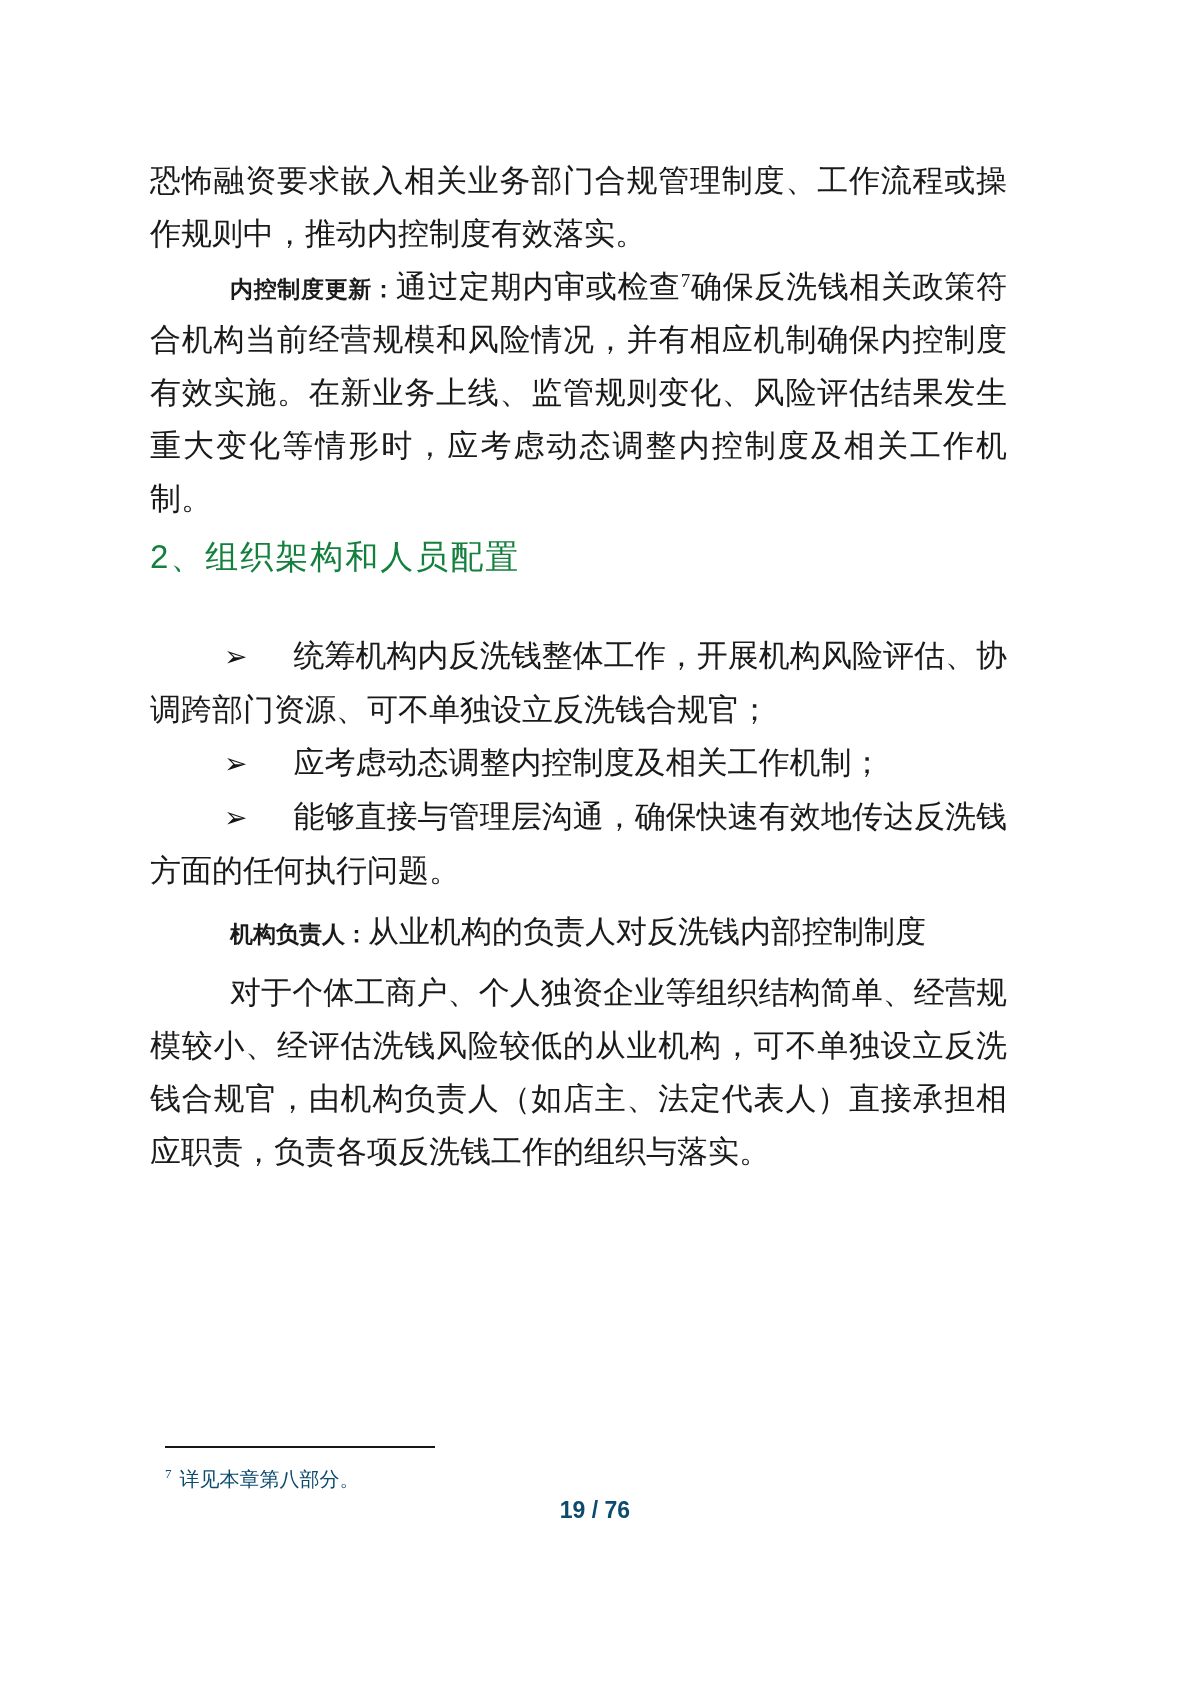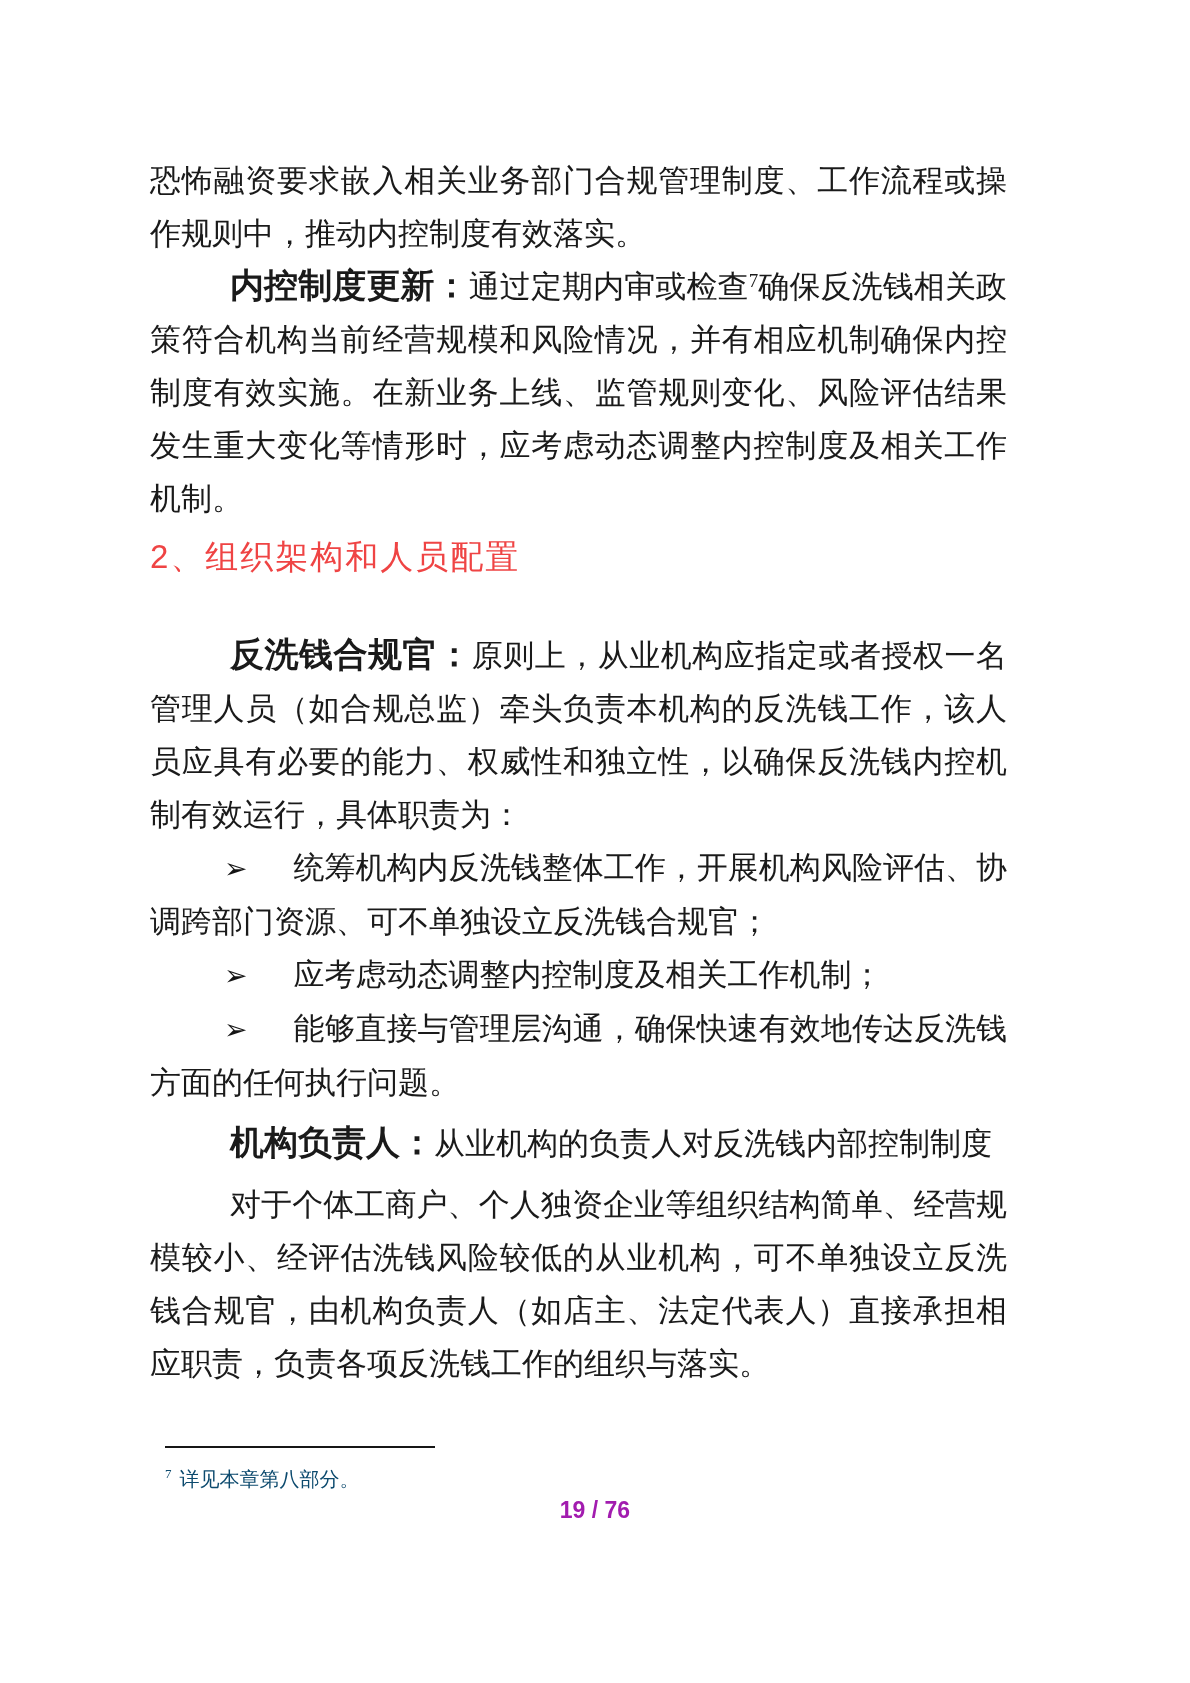--- a/index.html
+++ b/index.html
@@ -21,36 +21,36 @@
   .content p {
     margin: 0;
     font-size: 31px;
     line-height: 53px;
     text-align: justify;
     color: #1a1a1a;
   }
   .indent { text-indent: 80px; }
   .lead {
     font-weight: bold;
-    font-size: 34px;
+    font-size: 23px;
     line-height: 1;
   }
   .fn-ref {
     font-size: 19px;
     line-height: 0;
     vertical-align: 10px;
   }
   .heading {
     margin: 6px 0 46px 0;
     font-family: "Liberation Sans", "DejaVu Sans", sans-serif;
     font-weight: normal;
     font-size: 33px;
     line-height: 52px;
     letter-spacing: 2px;
-    color: #ef4444;
+    color: #15803d;
   }
   .bullet { text-indent: 74px; }
   .bullet .marker {
     font-family: "DejaVu Sans", "Liberation Sans", sans-serif;
     font-size: 28px;
     margin-right: 46px;
     color: #141414;
   }
   .sp-before { margin-top: 8px !important; }
   .footnote-sep {
@@ -78,37 +78,36 @@
   }
   .page-number {
     position: absolute;
     left: 0;
     top: 1497px;
     width: 1190px;
     text-align: center;
     font-family: "Liberation Sans", "DejaVu Sans", sans-serif;
     font-weight: bold;
     font-size: 23px;
-    color: #a21caf;
+    color: #0c4a6e;
   }
 </style>
 </head>
 <body>
 
 <div class="page">
 
   <div class="content">
 
     <p>恐怖融资要求嵌入相关业务部门合规管理制度、工作流程或操作规则中，推动内控制度有效落实。</p>
 
     <p class="indent"><span class="lead">内控制度更新：</span><span>通过定期内审或检查</span><sup class="fn-ref">7</sup><span>确保反洗钱相关政策符合机构当前经营规模和风险情况，并有相应机制确保内控制度有效实施。在新业务上线、监管规则变化、风险评估结果发生重大变化等情形时，应考虑动态调整内控制度及相关工作机制。</span></p>
 
     <h2 class="heading">2、组织架构和人员配置</h2>
 
-    <p class="indent"><span class="lead">反洗钱合规官：</span><span>原则上，从业机构应指定或者授权一名管理人员（如合规总监）牵头负责本机构的反洗钱工作，该人员应具有必要的能力、权威性和独立性，以确保反洗钱内控机制有效运行，具体职责为：</span></p>
 
     <p class="bullet"><span class="marker">➢</span><span>统筹机构内反洗钱整体工作，开展机构风险评估、协调跨部门资源、可不单独设立反洗钱合规官；</span></p>
 
     <p class="bullet"><span class="marker">➢</span><span>应考虑动态调整内控制度及相关工作机制；</span></p>
 
     <p class="bullet"><span class="marker">➢</span><span>能够直接与管理层沟通，确保快速有效地传达反洗钱方面的任何执行问题。</span></p>
 
     <p class="indent sp-before"><span class="lead">机构负责人：</span><span>从业机构的负责人对反洗钱内部控制制度</span></p>
 
     <p class="indent sp-before">对于个体工商户、个人独资企业等组织结构简单、经营规模较小、经评估洗钱风险较低的从业机构，可不单独设立反洗钱合规官，由机构负责人（如店主、法定代表人）直接承担相应职责，负责各项反洗钱工作的组织与落实。</p>

